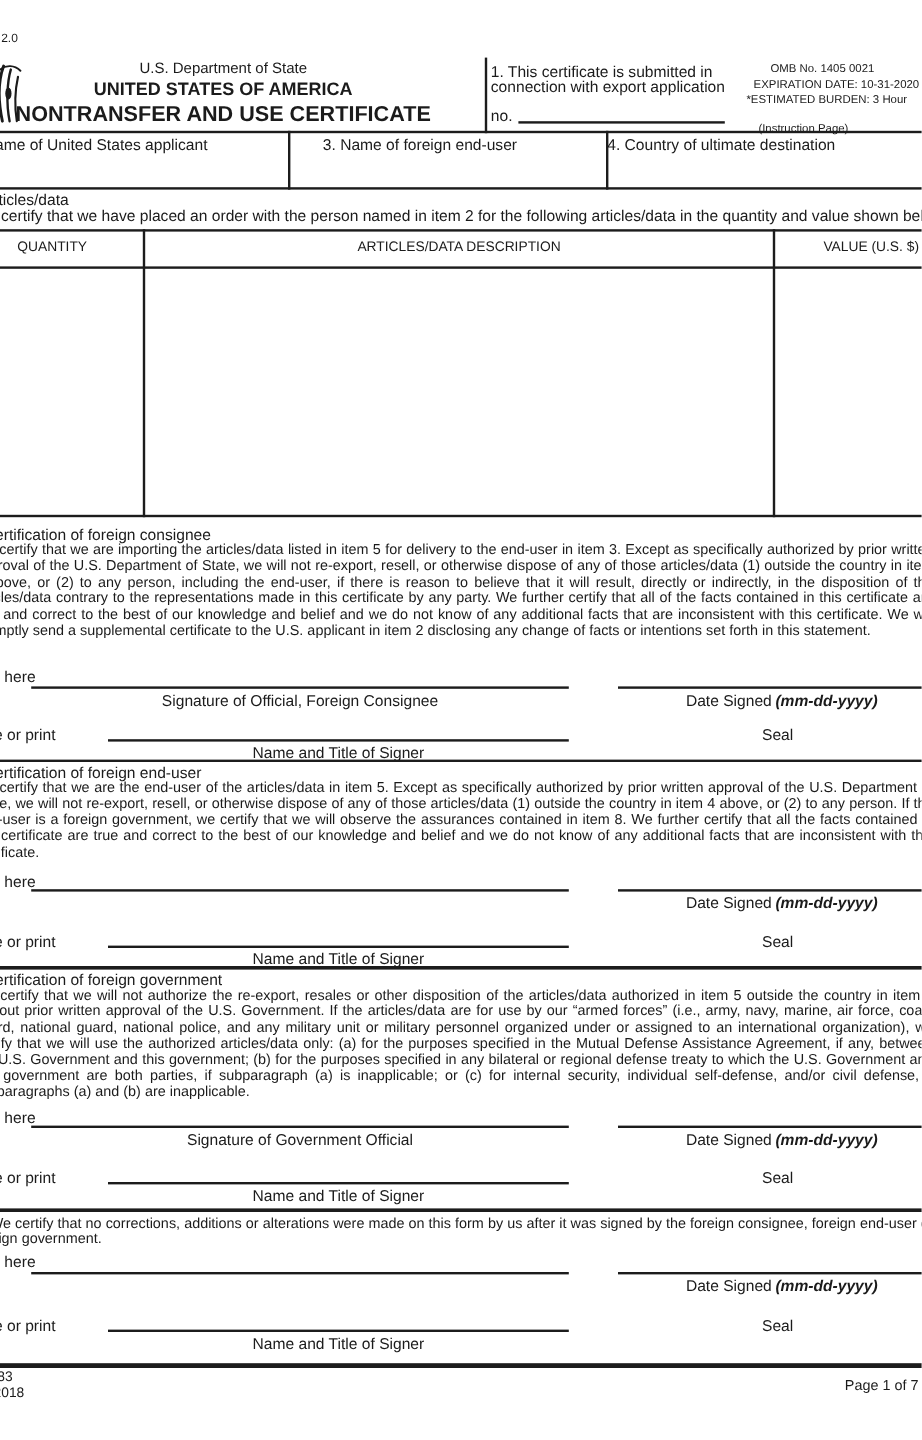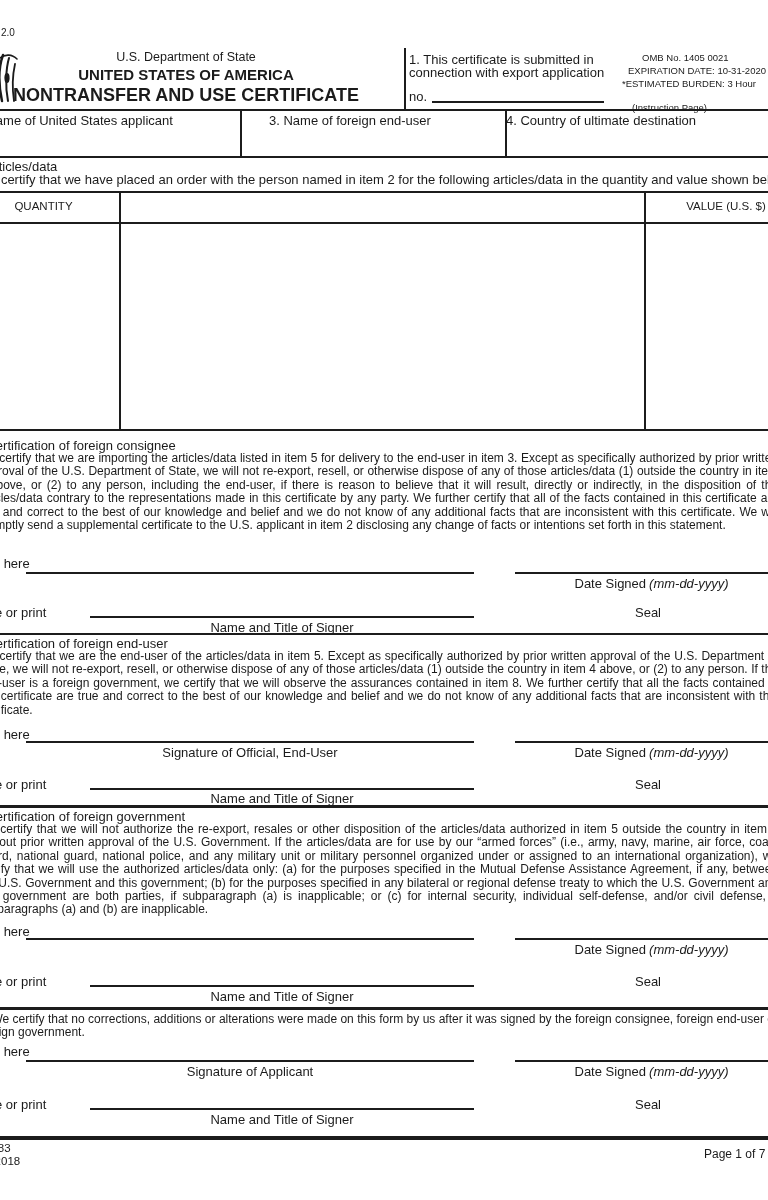--- a/index.html
+++ b/index.html
@@ -4,21 +4,21 @@
 <style>
   html,body { margin:0; padding:0; }
   body {
     width:768px; height:1200px; overflow:hidden; position:relative;
     background:#ffffff; font-family:"Liberation Sans", sans-serif; color:#1b1b1b;
   }
   .page { position:absolute; left:-32px; top:0; width:840px; height:1200px; background:#fff; }
   .t  { position:absolute; white-space:nowrap; font-size:13px; }
   .ln { position:absolute; background:#1c1c1c; }
   .cap { text-align:center; }
-  .it { font-style:italic; margin-left:3px; }
+  .it { font-style:italic; margin-left:3px;font-weight:bold; }
   .small { font-size:9.5px; }
   .para { position:absolute; left:10px; width:800px; text-align:justify;
           font-size:12px; line-height:13.4px; }
   .hdrC { text-align:center; }
   .fill { position:absolute; background:transparent; }
 </style>
 </head>
 <body>
 
 <div class="page">
@@ -66,70 +66,71 @@
 
   <span class="t" style="left:4px; top:159px;">5. Articles/data</span>
   <span class="t" style="left:10px; top:172px;">We certify that we have placed an order with the person named in item 2 for the following articles/data in the quantity and value shown below:</span>
 
   <div class="ln" style="left:0; top:191px; width:840px; height:2px;"></div>
   <div class="ln" style="left:0; top:222px; width:840px; height:2px;"></div>
   <div class="ln" style="left:0; top:429px; width:840px; height:2px;"></div>
   <div class="ln" style="left:151px; top:191px; width:2px; height:240px;"></div>
   <div class="ln" style="left:676px; top:191px; width:2px; height:240px;"></div>
   <span class="t cap" style="left:0; top:200px; width:151px; font-size:11.5px;">QUANTITY</span>
+  <span class="t cap" style="left:153px; top:200px; width:523px; font-size:11.5px;">ARTICLES/DATA DESCRIPTION</span>
   <span class="t cap" style="left:678px; top:200px; width:160px; font-size:11.5px;">VALUE (U.S. $)</span>
   <div class="fill" style="left:0; top:226px; width:149px; height:200px;"></div>
   <div class="fill" style="left:155px; top:226px; width:519px; height:200px;"></div>
   <div class="fill" style="left:680px; top:226px; width:158px; height:200px;"></div>
 
   <span class="t" style="left:4px; top:438px;">6. Certification of foreign consignee</span>
   <div class="para" style="top:452px;">We certify that we are importing the articles/data listed in item 5 for delivery to the end-user in item 3.  Except as specifically authorized by prior written approval of the U.S. Department of State, we will not re-export, resell, or otherwise dispose of any of those articles/data (1) outside the country in item 4 above, or (2) to any person, including the end-user, if there is reason to believe that it will result, directly or indirectly, in the disposition of the articles/data contrary to the representations made in this certificate by any party.  We further certify that all of the facts contained in this certificate are true and correct to the best of our knowledge and belief and we do not know of any additional facts that are inconsistent with this certificate.  We will promptly send a supplemental certificate to the U.S. applicant in item 2 disclosing any change of facts or intentions set forth in this statement.</div>
 
   <span class="t" style="left:6px; top:556px;">Sign here</span>
   <div class="ln" style="left:58px; top:572px; width:448px; height:2px;"></div>
+  <span class="t cap" style="left:58px; top:576px; width:448px;">Signature of Official, Foreign Consignee</span>
   <div class="ln" style="left:547px; top:572px; width:273px; height:2px;"></div>
   <span class="t cap" style="left:547px; top:576px; width:273px;"><span>Date Signed</span><span class="it">(mm-dd-yyyy)</span></span>
   <span class="t" style="left:6px; top:605px;">Type or print</span>
   <div class="ln" style="left:122px; top:616px; width:384px; height:2px;"></div>
   <span class="t cap" style="left:122px; top:620px; width:384px;">Name and Title of Signer</span>
   <span class="t cap" style="left:650px; top:605px; width:60px;">Seal</span>
 
   <div class="ln" style="left:0; top:633px; width:840px; height:2px;"></div>
   <span class="t" style="left:4px; top:636px;">7. Certification of foreign end-user</span>
   <div class="para" style="top:650px;">We certify that we are the end-user of the articles/data in item 5.  Except as specifically authorized by prior written approval of the U.S. Department of State, we will not re-export, resell, or otherwise dispose of any of those articles/data (1) outside the country in item 4 above, or (2) to any person.  If the end-user is a foreign government, we certify that we will observe the assurances contained in item 8.  We further certify that all the facts contained in this certificate are true and correct to the best of our knowledge and belief and we do not know of any additional facts that are inconsistent with this certificate.</div>
 
   <span class="t" style="left:6px; top:727px;">Sign here</span>
   <div class="ln" style="left:58px; top:741px; width:448px; height:2px;"></div>
-  <span class="t cap" style="left:58px; top:745px; width:448px;">Signature of Official, End-User</span>
   <div class="ln" style="left:547px; top:741px; width:273px; height:2px;"></div>
   <span class="t cap" style="left:547px; top:745px; width:273px;"><span>Date Signed</span><span class="it">(mm-dd-yyyy)</span></span>
   <span class="t" style="left:6px; top:777px;">Type or print</span>
   <div class="ln" style="left:122px; top:788px; width:384px; height:2px;"></div>
   <span class="t cap" style="left:122px; top:791px; width:384px;">Name and Title of Signer</span>
   <span class="t cap" style="left:650px; top:777px; width:60px;">Seal</span>
 
   <div class="ln" style="left:0; top:805px; width:840px; height:3px;"></div>
   <span class="t" style="left:4px; top:809px;">8. Certification of foreign government</span>
   <div class="para" style="top:823px;">We certify that we will not authorize the re-export, resales or other disposition of the articles/data authorized in item 5 outside the country in item 4 without prior written approval of the U.S. Government.  If the articles/data are for use by our “armed forces” (i.e., army, navy, marine, air force, coast guard, national guard, national police, and any military unit or military personnel organized under or assigned to an international organization), we certify that we will use the authorized articles/data only: (a) for the purposes specified in the Mutual Defense Assistance Agreement, if any, between the U.S. Government and this government; (b) for the purposes specified in any bilateral or regional defense treaty to which the U.S. Government and this government are both parties, if subparagraph (a) is inapplicable; or (c) for internal security, individual self-defense, and/or civil defense, if subparagraphs (a) and (b) are inapplicable.</div>
 
   <span class="t" style="left:6px; top:924px;">Sign here</span>
   <div class="ln" style="left:58px; top:938px; width:448px; height:2px;"></div>
+  <span class="t cap" style="left:58px; top:942px; width:448px;">Signature of Government Official</span>
   <div class="ln" style="left:547px; top:938px; width:273px; height:2px;"></div>
   <span class="t cap" style="left:547px; top:942px; width:273px;"><span>Date Signed</span><span class="it">(mm-dd-yyyy)</span></span>
   <span class="t" style="left:6px; top:974px;">Type or print</span>
   <div class="ln" style="left:122px; top:985px; width:384px; height:2px;"></div>
   <span class="t cap" style="left:122px; top:989px; width:384px;">Name and Title of Signer</span>
   <span class="t cap" style="left:650px; top:974px; width:60px;">Seal</span>
 
   <div class="ln" style="left:0; top:1007px; width:840px; height:3px;"></div>
   <div class="para" style="top:1013px;">9. We certify that no corrections, additions or alterations were made on this form by us after it was signed by the foreign consignee, foreign end-user or foreign government.</div>
 
   <span class="t" style="left:6px; top:1044px;">Sign here</span>
   <div class="ln" style="left:58px; top:1060px; width:448px; height:2px;"></div>
-  <span class="t cap" style="left:58px; top:1064px; width:448px;">Signature of Applicant</span>
   <div class="ln" style="left:547px; top:1060px; width:273px; height:2px;"></div>
   <span class="t cap" style="left:547px; top:1064px; width:273px;"><span>Date Signed</span><span class="it">(mm-dd-yyyy)</span></span>
   <span class="t" style="left:6px; top:1097px;">Type or print</span>
   <div class="ln" style="left:122px; top:1108px; width:384px; height:2px;"></div>
   <span class="t cap" style="left:122px; top:1112px; width:384px;">Name and Title of Signer</span>
   <span class="t cap" style="left:650px; top:1097px; width:60px;">Seal</span>
 
   <div class="ln" style="left:0; top:1136px; width:840px; height:4px;"></div>
   <span class="t" style="left:10px; top:1142px; font-size:11.5px;">DS-83</span>
   <span class="t" style="left:10px; top:1155px; font-size:11.5px;">04-2018</span>

